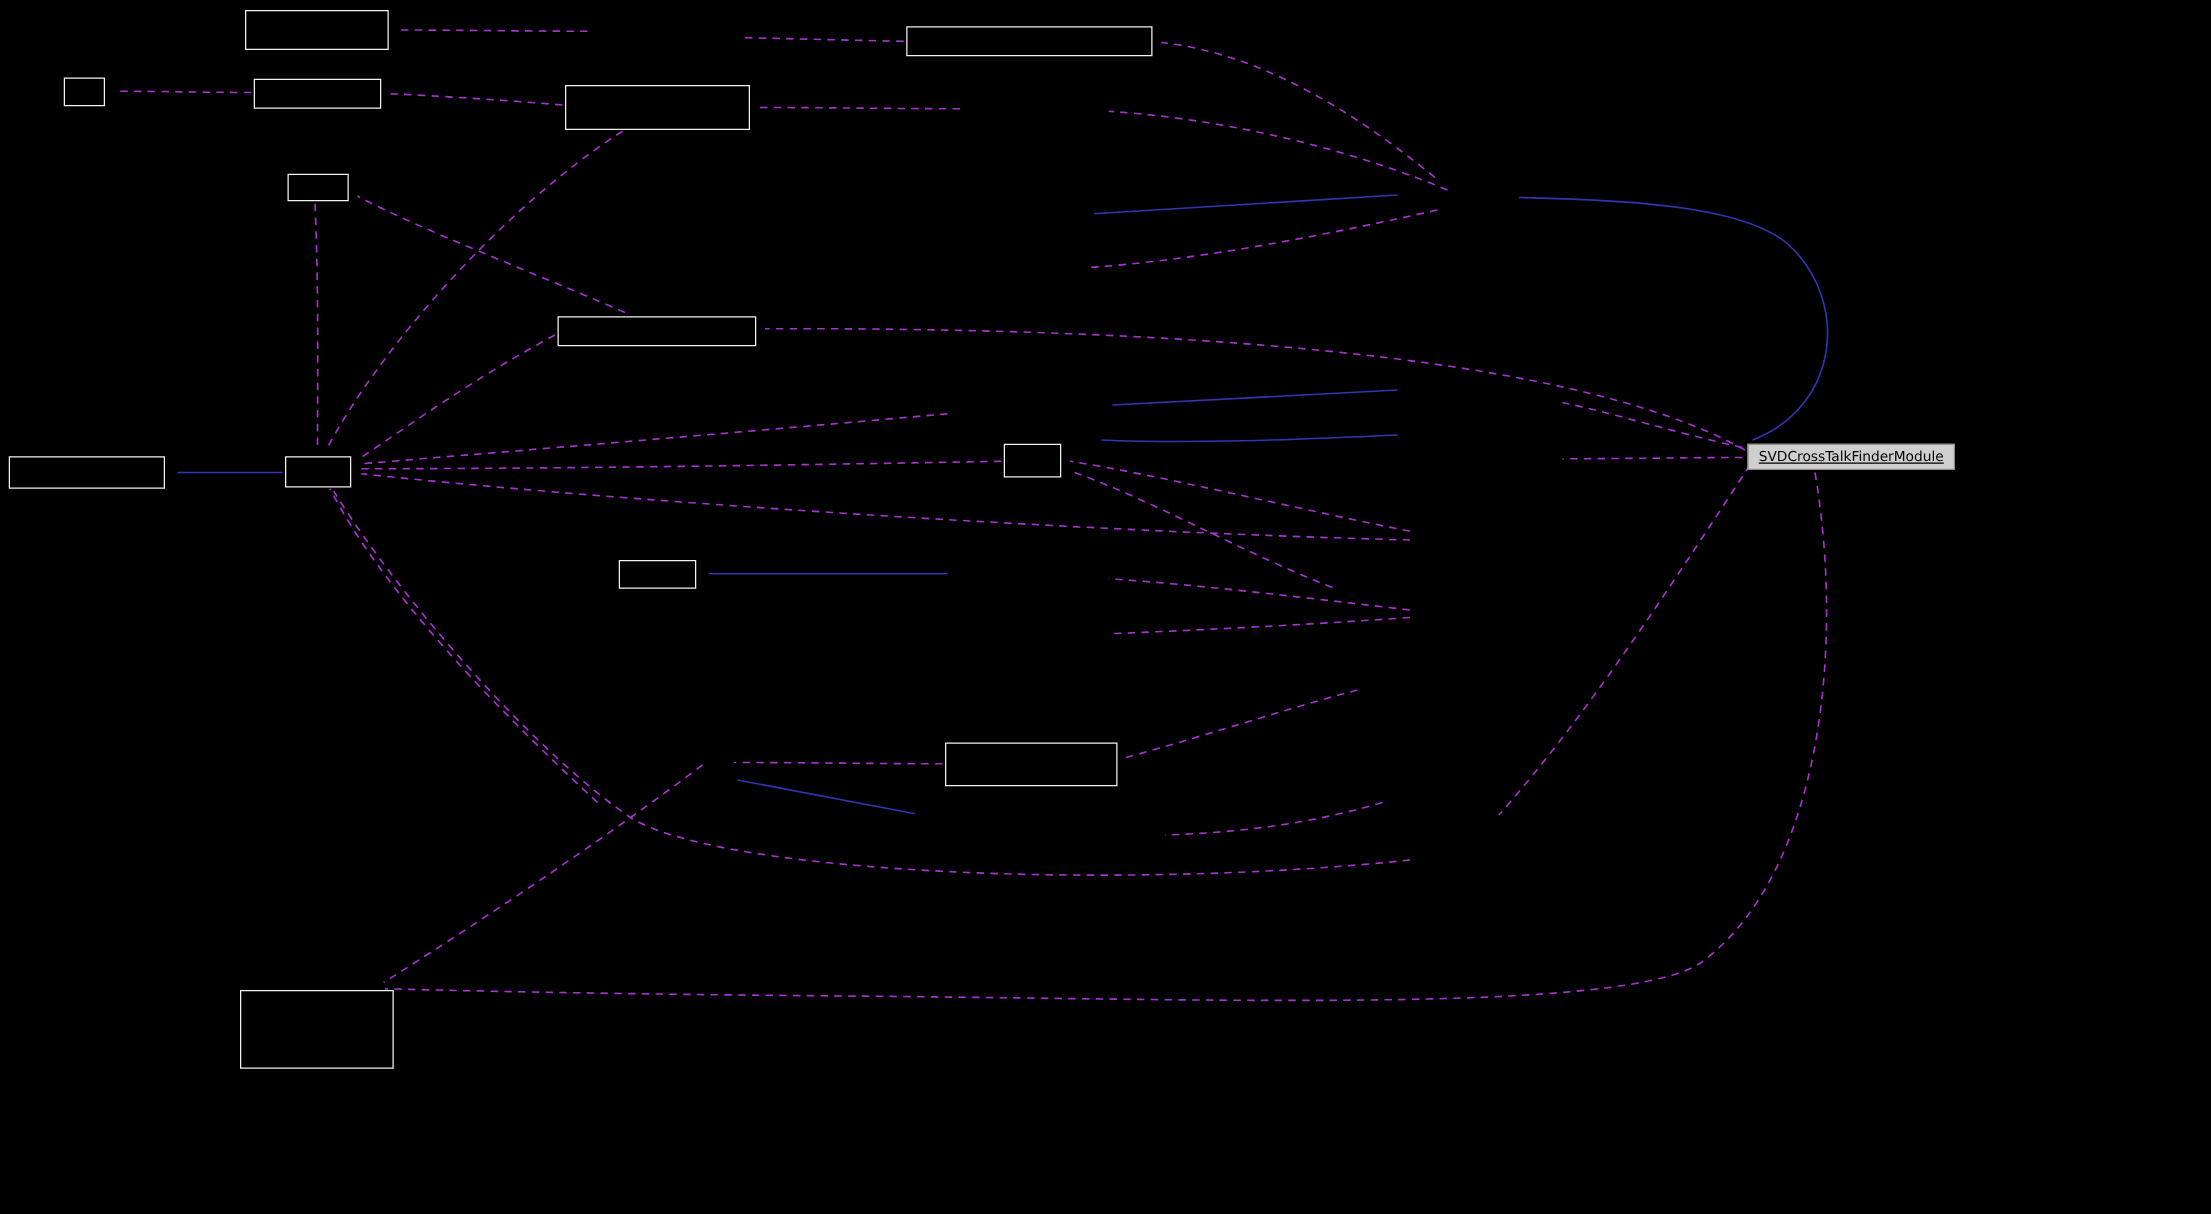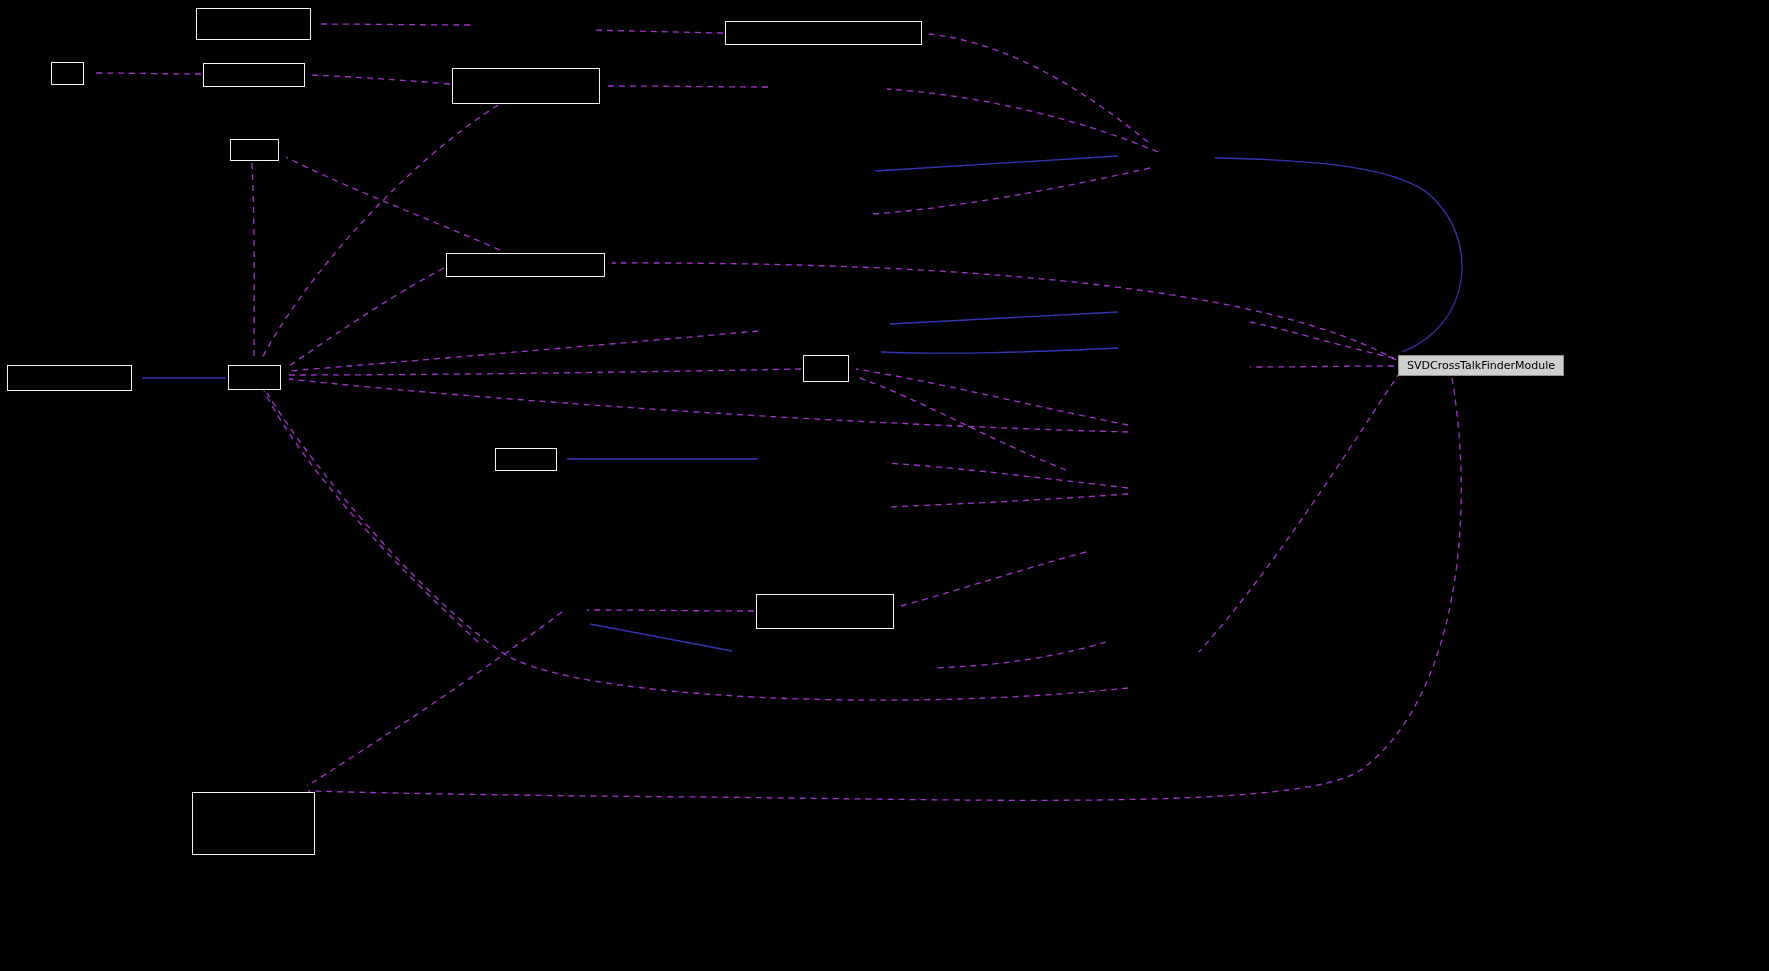--- a/index.html
+++ b/index.html
@@ -37,20 +37,21 @@
     box-sizing: border-box;
     border: 1px solid var(--node-border, #f2f2f2);
     background: transparent;
     color: #f2f2f2;
     font-size: 11px;
     display: flex;
     align-items: center;
     justify-content: center;
     white-space: nowrap;
     cursor: pointer;
+    text-decoration: underline;
   }
   .node.labeled {
     background: var(--labeled-bg, #cfcfcf);
     border: 1px solid var(--labeled-border, #8f8f8f);
     color: var(--labeled-text, #000);
     padding: 2px 4px;
     font-size: 11px;
   }
 </style>
 </head>

